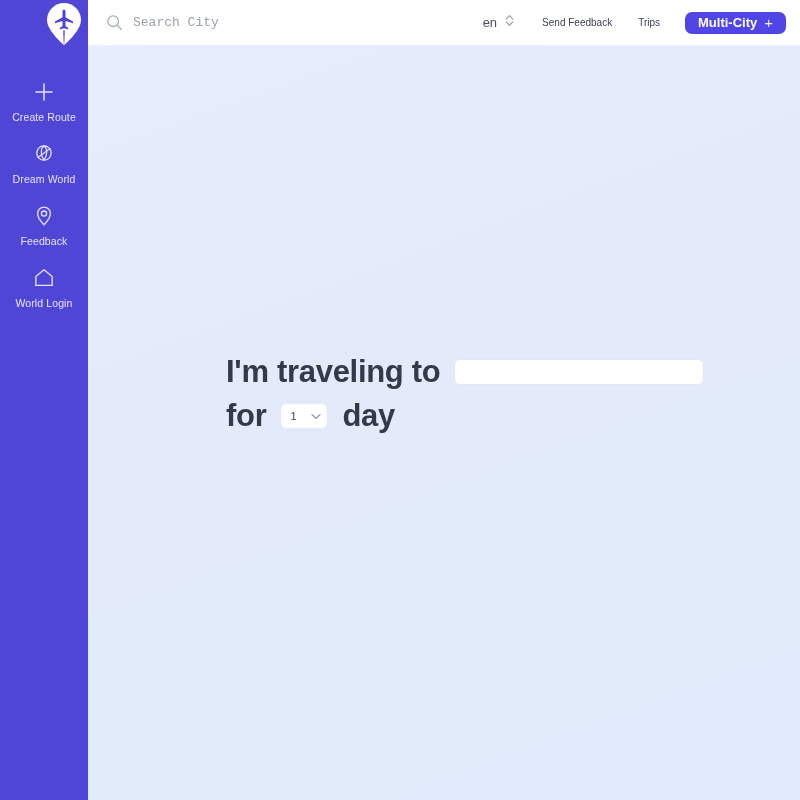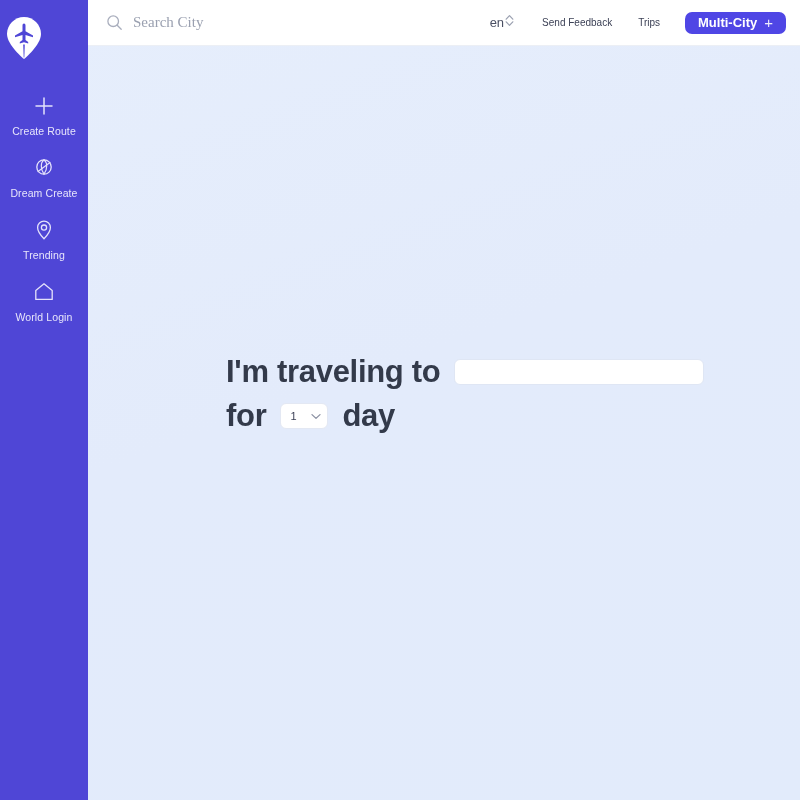--- a/index.html
+++ b/index.html
@@ -10,22 +10,21 @@
   }
   body { background: #e4ecfb; }
 
   .app { display: flex; width: 800px; height: 800px; }
 
   
   .sidebar {
     width: 88px; height: 800px;
     background: #4f46d6;
     flex: 0 0 88px;
-    display: flex; flex-direction: column; align-items: flex-start;
-    padding-top: 14px;
+    display: flex; flex-direction: column; align-items: flex-end;
   }
   .logo {
     width: 48px; height: 48px;
     display: flex; align-items: center; justify-content: center;
     margin-bottom: 22px;
     cursor: pointer;
   }
   .nav-item {
     width: 88px;
     display: flex; flex-direction: column; align-items: center;
@@ -64,32 +63,32 @@
     padding: 0 14px 0 18px;
     border-bottom: 1px solid #eceff5;
   }
   .search-wrap {
     display: flex; align-items: center; gap: 10px;
     flex: 1 1 auto;
   }
   .search-icon { display: flex; align-items: center; }
   .search-input {
     border: none; outline: none; background: transparent;
-    font-family: Liberation Serif, serif;
-    font-size: 15px;
+    font-family: Liberation Mono, monospace;
+    font-size: 13px;
     color: #3f4254;
     width: 280px;
     padding: 0;
   }
   .search-input::placeholder { color: #9aa0b0; }
 
   .header-right { display: flex; align-items: center; gap: 0; }
 
   .lang-select {
-    display: flex; align-items: center; 
+    display: flex; align-items: center; gap: 7px;
     cursor: pointer;
     padding: 0 14px;
   }
   .lang-label { font-size: 13px; color: #4a4f63; }
 
   .header-link {
     font-size: 10px; color: #3c4156;
     padding: 0 13px;
     text-decoration: none;
     cursor: pointer;
@@ -196,32 +195,32 @@
     </div>
 
     <div class="nav-item">
       <span class="nav-icon">
         <svg width="22" height="22" viewBox="0 0 22 22">
           <circle cx="11" cy="10" r="7.2" stroke="#e4e2fb" stroke-width="1.3" fill="none"></circle>
           <path d="M11 2.8 C7.6 5.4 7.2 12 11 17.2 C14.8 12 14.4 5.4 11 2.8 Z" stroke="#e4e2fb" stroke-width="1.2" fill="none"></path>
           <path d="M5 14.5 L17 5.5" stroke="#e4e2fb" stroke-width="1.2" fill="none" stroke-linecap="round"></path>
         </svg>
       </span>
-      <span class="nav-label">Dream Create</span>
+      <span class="nav-label">Dream World</span>
     </div>
 
 
     <div class="nav-item">
       <span class="nav-icon">
         <svg width="22" height="22" viewBox="0 0 22 22">
           <path d="M11 2.2 C7.4 2.2 4.6 5 4.6 8.6 C4.6 13.4 11 19.8 11 19.8 C11 19.8 17.4 13.4 17.4 8.6 C17.4 5 14.6 2.2 11 2.2 Z" stroke="#e4e2fb" stroke-width="1.3" fill="none"></path>
           <circle cx="11" cy="8.6" r="2.6" stroke="#e4e2fb" stroke-width="1.3" fill="none"></circle>
         </svg>
       </span>
-      <span class="nav-label">Trending</span>
+      <span class="nav-label">Feedback</span>
     </div>
 
     <div class="nav-item">
       <span class="nav-icon">
         <svg width="22" height="22" viewBox="0 0 22 22">
           <path d="M2.8 9.6 L11 2.8 L19.2 9.6 L19.2 18.4 L2.8 18.4 Z" stroke="#e4e2fb" stroke-width="1.3" fill="none" stroke-linejoin="round"></path>
         </svg>
       </span>
       <span class="nav-label">World Login</span>
     </div>

